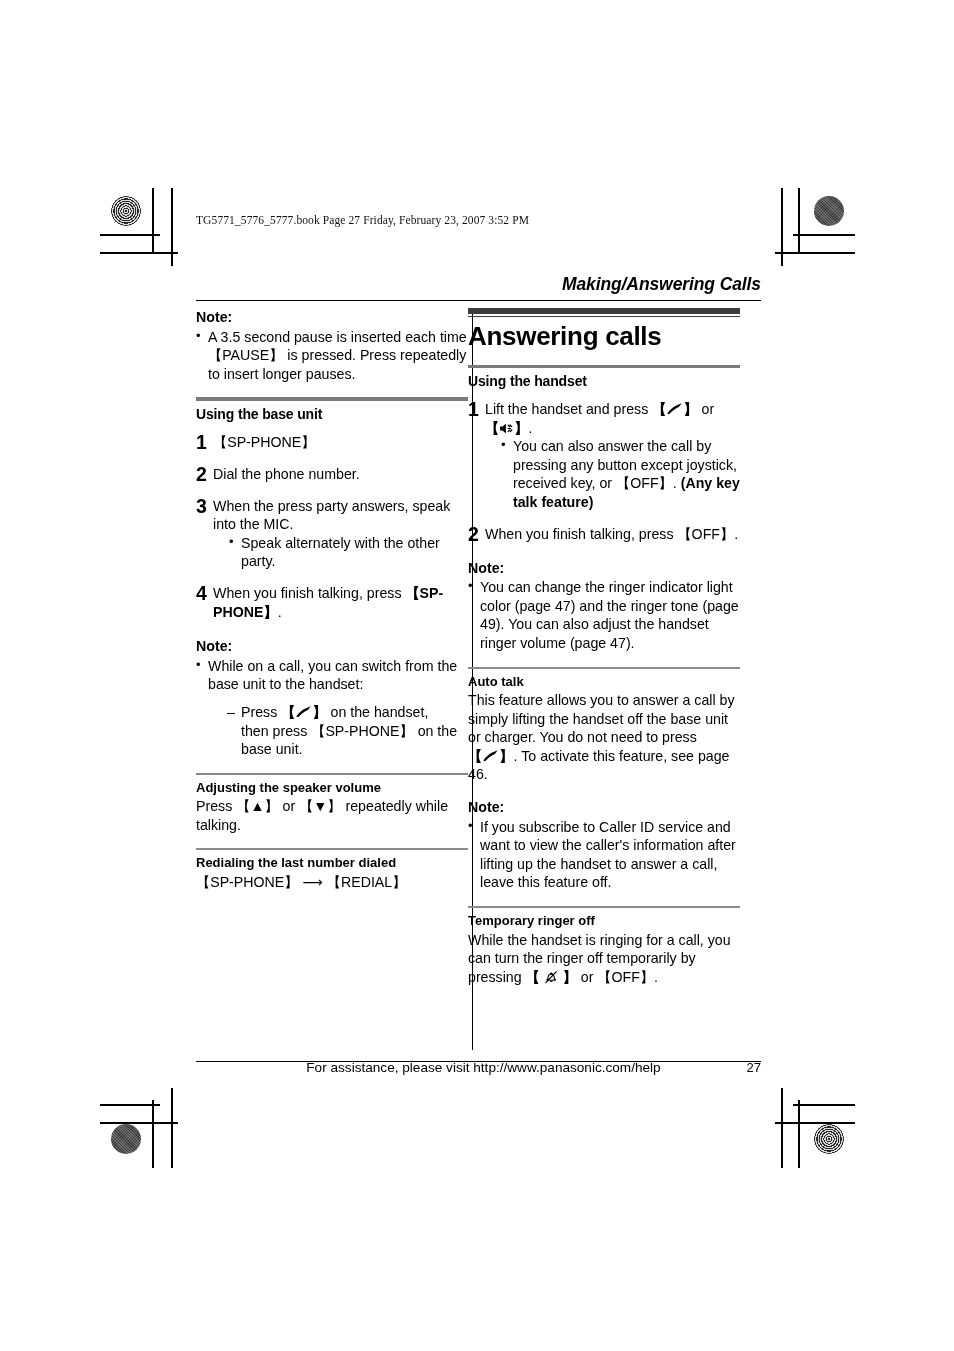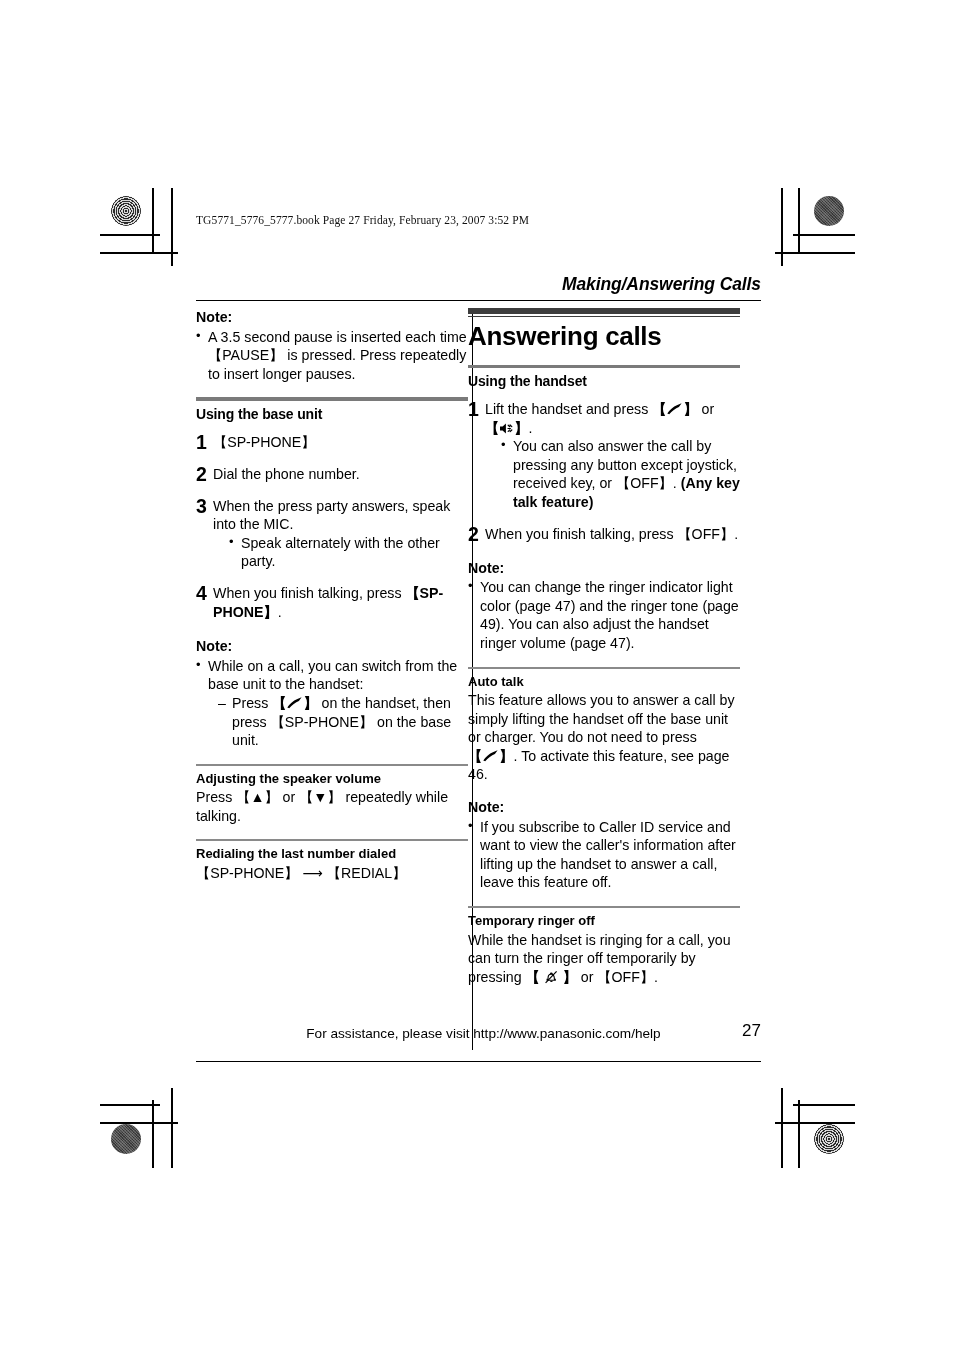--- a/index.html
+++ b/index.html
@@ -91,28 +91,28 @@
 
   
   .foot-rule {
     position: absolute;
     left: 196px; top: 1061px;
     width: 565px; height: 1.2px;
     background: #000;
   }
   .footer {
     position: absolute;
-    left: 196px; top: 1021px;
+    left: 196px; top: 1060px;
     width: 565px;
     display: flex;
-    align-items: flex-end;
+    align-items: flex-start;
     font-size: 13.6px;
   }
   .footer .fl { flex: 1; text-align: center; padding-left: 44px; }
-  .footer .fr { font-size: 17px; width: 34px; text-align: right; }
+  .footer .fr { font-size: 13px; width: 34px; text-align: right; }
 
   
   h1.chapter {
     font-size: 26px;
     font-weight: bold;
     margin: 5px 0 11px 0;
     letter-spacing: -.3px;
     line-height: 29px;
   }
   h2.sect {
@@ -164,21 +164,21 @@
   }
   ul.bul > li::before {
     content: "\2022";
     position: absolute;
     left: 0; top: -1px;
     font-size: 13px;
   }
   ul.bul > li + li { margin-top: 0px; }
 
   
-  ul.dash { list-style: none; margin: 0; padding: 0 0 0 10px; }
+  ul.dash { list-style: none; margin: 9px; padding: 0 0 0 10px; }
   ul.dash > li {
     position: relative;
     padding-left: 14px;
   }
   ul.dash > li::before {
     content: "\2013";
     position: absolute;
     left: 0; top: 0;
   }
 

